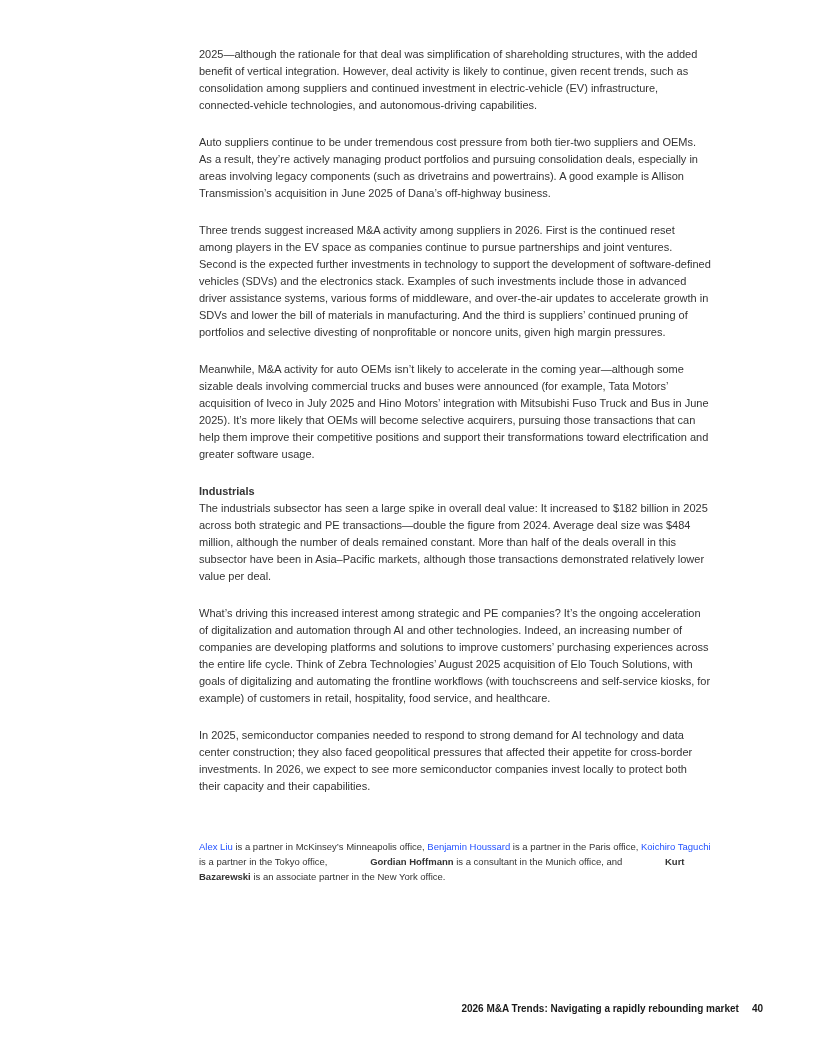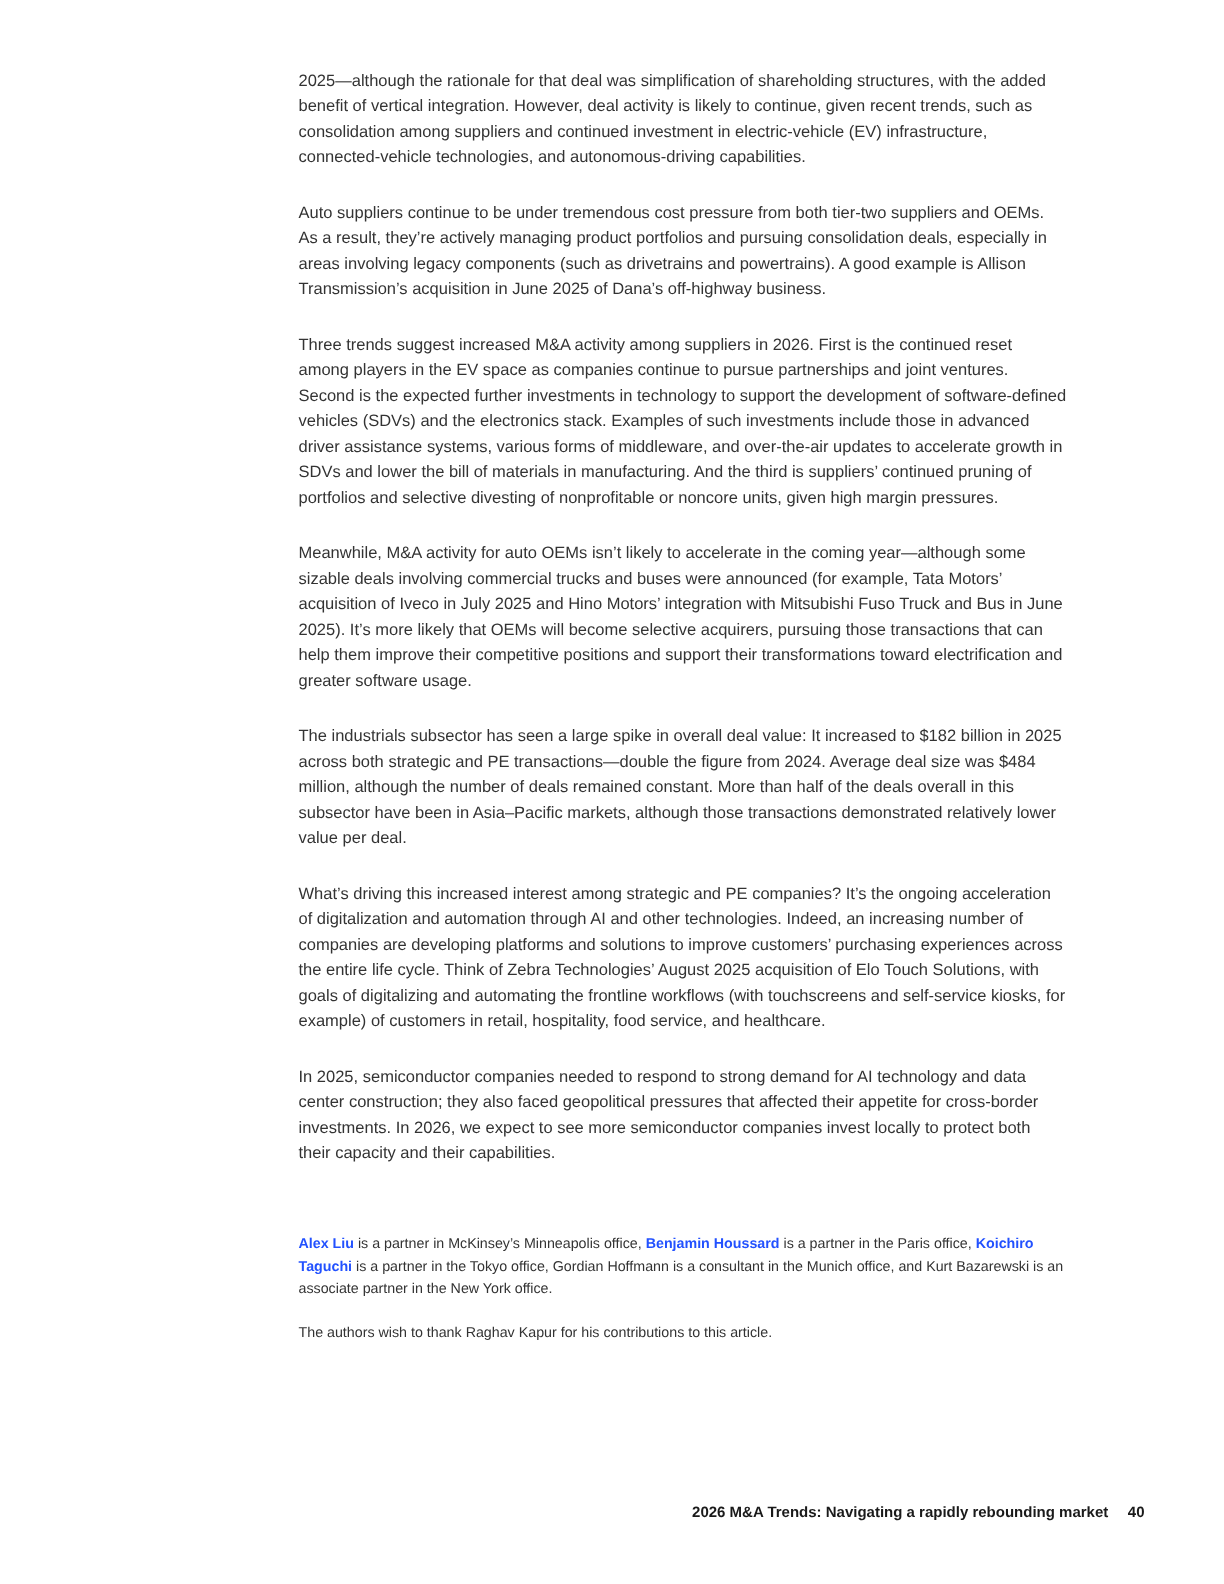--- a/index.html
+++ b/index.html
@@ -36,27 +36,28 @@
     color: #333333;
   }
   .authors-note {
     margin-top: 44px;
     font-size: 9.5px;
     line-height: 15px;
     color: #333333;
   }
   .authors-note .author-link {
     color: #2251ff;
-    font-weight: bold;
+    font-weight: normal;
     cursor: pointer;
     text-decoration: none;
   }
   .authors-note .author-bold {
-    font-weight: normal;
+    font-weight: bold;
     color: #333333;
+    margin-left: 40px;
   }
   .acknowledgement {
     margin: 14px 0 0 0;
     font-size: 9.5px;
     line-height: 15px;
     color: #333333;
   }
   .page-footer {
     position: absolute;
     top: 1003px;
@@ -81,30 +82,30 @@
   <main class="content">
 
     <p class="body-para">2025—although the rationale for that deal was simplification of shareholding structures, with the added benefit of vertical integration. However, deal activity is likely to continue, given recent trends, such as consolidation among suppliers and continued investment in electric-vehicle (EV) infrastructure, connected-vehicle technologies, and autonomous-driving capabilities.</p>
 
     <p class="body-para">Auto suppliers continue to be under tremendous cost pressure from both tier-two suppliers and OEMs. As a result, they’re actively managing product portfolios and pursuing consolidation deals, especially in areas involving legacy components (such as drivetrains and powertrains). A good example is Allison Transmission’s acquisition in June 2025 of Dana’s off-highway business.</p>
 
     <p class="body-para">Three trends suggest increased M&amp;A activity among suppliers in 2026. First is the continued reset among players in the EV space as companies continue to pursue partnerships and joint ventures. Second is the expected further investments in technology to support the development of software-defined vehicles (SDVs) and the electronics stack. Examples of such investments include those in advanced driver assistance systems, various forms of middleware, and over-the-air updates to accelerate growth in SDVs and lower the bill of materials in manufacturing. And the third is suppliers’ continued pruning of portfolios and selective divesting of nonprofitable or noncore units, given high margin pressures.</p>
 
     <p class="body-para">Meanwhile, M&amp;A activity for auto OEMs isn’t likely to accelerate in the coming year—although some sizable deals involving commercial trucks and buses were announced (for example, Tata Motors’ acquisition of Iveco in July 2025 and Hino Motors’ integration with Mitsubishi Fuso Truck and Bus in June 2025). It’s more likely that OEMs will become selective acquirers, pursuing those transactions that can help them improve their competitive positions and support their transformations toward electrification and greater software usage.</p>
 
+    <h3 class="section-heading">Industrials</h3>
     <p class="body-para">The industrials subsector has seen a large spike in overall deal value: It increased to $182 billion in 2025 across both strategic and PE transactions—double the figure from 2024. Average deal size was $484 million, although the number of deals remained constant. More than half of the deals overall in this subsector have been in Asia–Pacific markets, although those transactions demonstrated relatively lower value per deal.</p>
     <p class="body-para">What’s driving this increased interest among strategic and PE companies? It’s the ongoing acceleration of digitalization and automation through AI and other technologies. Indeed, an increasing number of companies are developing platforms and solutions to improve customers’ purchasing experiences across the entire life cycle. Think of Zebra Technologies’ August 2025 acquisition of Elo Touch Solutions, with goals of digitalizing and automating the frontline workflows (with touchscreens and self-service kiosks, for example) of customers in retail, hospitality, food service, and healthcare.</p>
 
     <p class="body-para">In 2025, semiconductor companies needed to respond to strong demand for AI technology and data center construction; they also faced geopolitical pressures that affected their appetite for cross-border investments. In 2026, we expect to see more semiconductor companies invest locally to protect both their capacity and their capabilities.</p>
 
     <div class="authors-note">
       <span class="author-link">Alex Liu</span><span> is a partner in McKinsey’s Minneapolis office, </span><span class="author-link">Benjamin Houssard</span><span> is a partner in the Paris office, </span><span class="author-link">Koichiro Taguchi</span><span> is a partner in the Tokyo office, </span><span class="author-bold">Gordian Hoffmann</span><span> is a consultant in the Munich office, and </span><span class="author-bold">Kurt Bazarewski</span><span> is an associate partner in the New York office.</span>
     </div>
 
-    <p class="acknowledgement">The authors wish to thank Raghav Kapur for his contributions to this article.</p>
 
   </main>
 
   <footer class="page-footer">
     <span class="footer-title">2026 M&amp;A Trends: Navigating a rapidly rebounding market</span>
     <span class="footer-page-number">40</span>
   </footer>
 
 </div>
 

